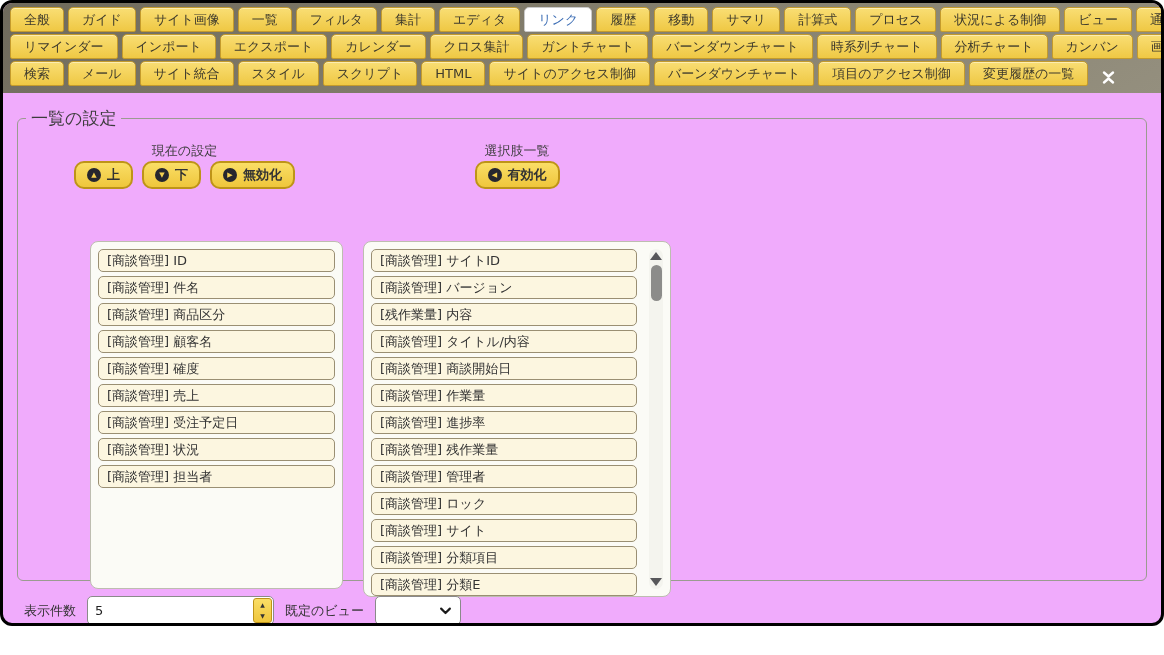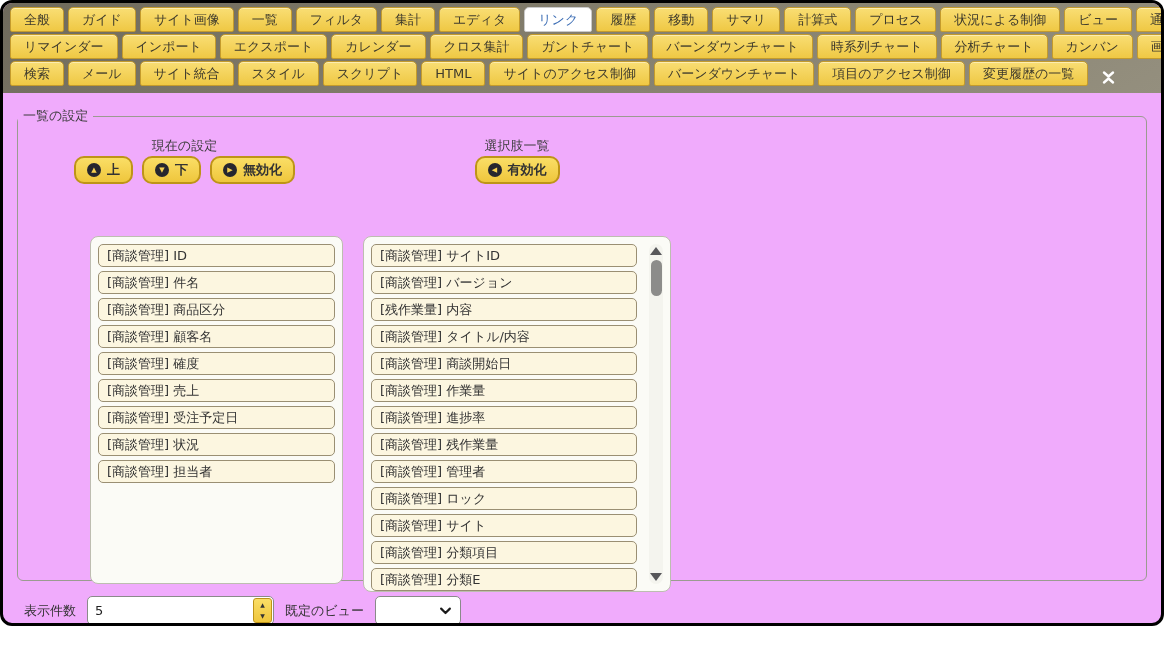--- a/index.html
+++ b/index.html
@@ -13,21 +13,21 @@
   .tab{height:25px;box-sizing:border-box;display:flex;align-items:center;padding:0 13px;
        font-size:13px;color:#3E3A2C;background:linear-gradient(#F9DE74,#EFC844);
        border:1px solid #C49B2C;border-radius:5px 5px 2px 2px;white-space:nowrap;cursor:pointer;
        box-shadow:inset 0 1px 0 rgba(255,255,255,.45);}
   .tab.active{background:#fff;color:#3D6EB5;border-color:#c9c9c9;box-shadow:none;}
   .collapse-btn{display:flex;align-items:center;margin-left:9px;cursor:pointer;}
 
   
   fieldset.panel{margin:14px 14px 0 14px;height:474px;box-sizing:border-box;
                  border:1px solid #9b9b90;border-radius:6px;padding:0 0 0 0;}
-  fieldset.panel legend{padding:0 5px;font-size:13px;color:#3c3c3c;}
+  fieldset.panel legend{margin-left:8px;padding:0 5px;font-size:17px;color:#3c3c3c;}
   .columns{display:flex;gap:20px;padding-left:72px;padding-top:12px;}
   .col{display:flex;flex-direction:column;}
   .col-header{text-align:center;font-size:13px;color:#3c3c3c;margin-bottom:1px;}
   .btn-row{display:flex;justify-content:center;gap:9px;margin-bottom:12px;}
   .col.left .col-header,.col.left .btn-row{position:relative;left:-32px;}
 
   .ui-btn{display:inline-flex;align-items:center;gap:6px;height:28px;padding:0 11px;
           background:linear-gradient(#FADE66,#EFC63C);border:2px solid #BE9418;border-radius:10px;
           font-size:13px;font-weight:bold;color:#333;cursor:pointer;font-family:inherit;}
   .circle-icon{width:14px;height:14px;border-radius:50%;background:#26262E;color:#F5D051;

